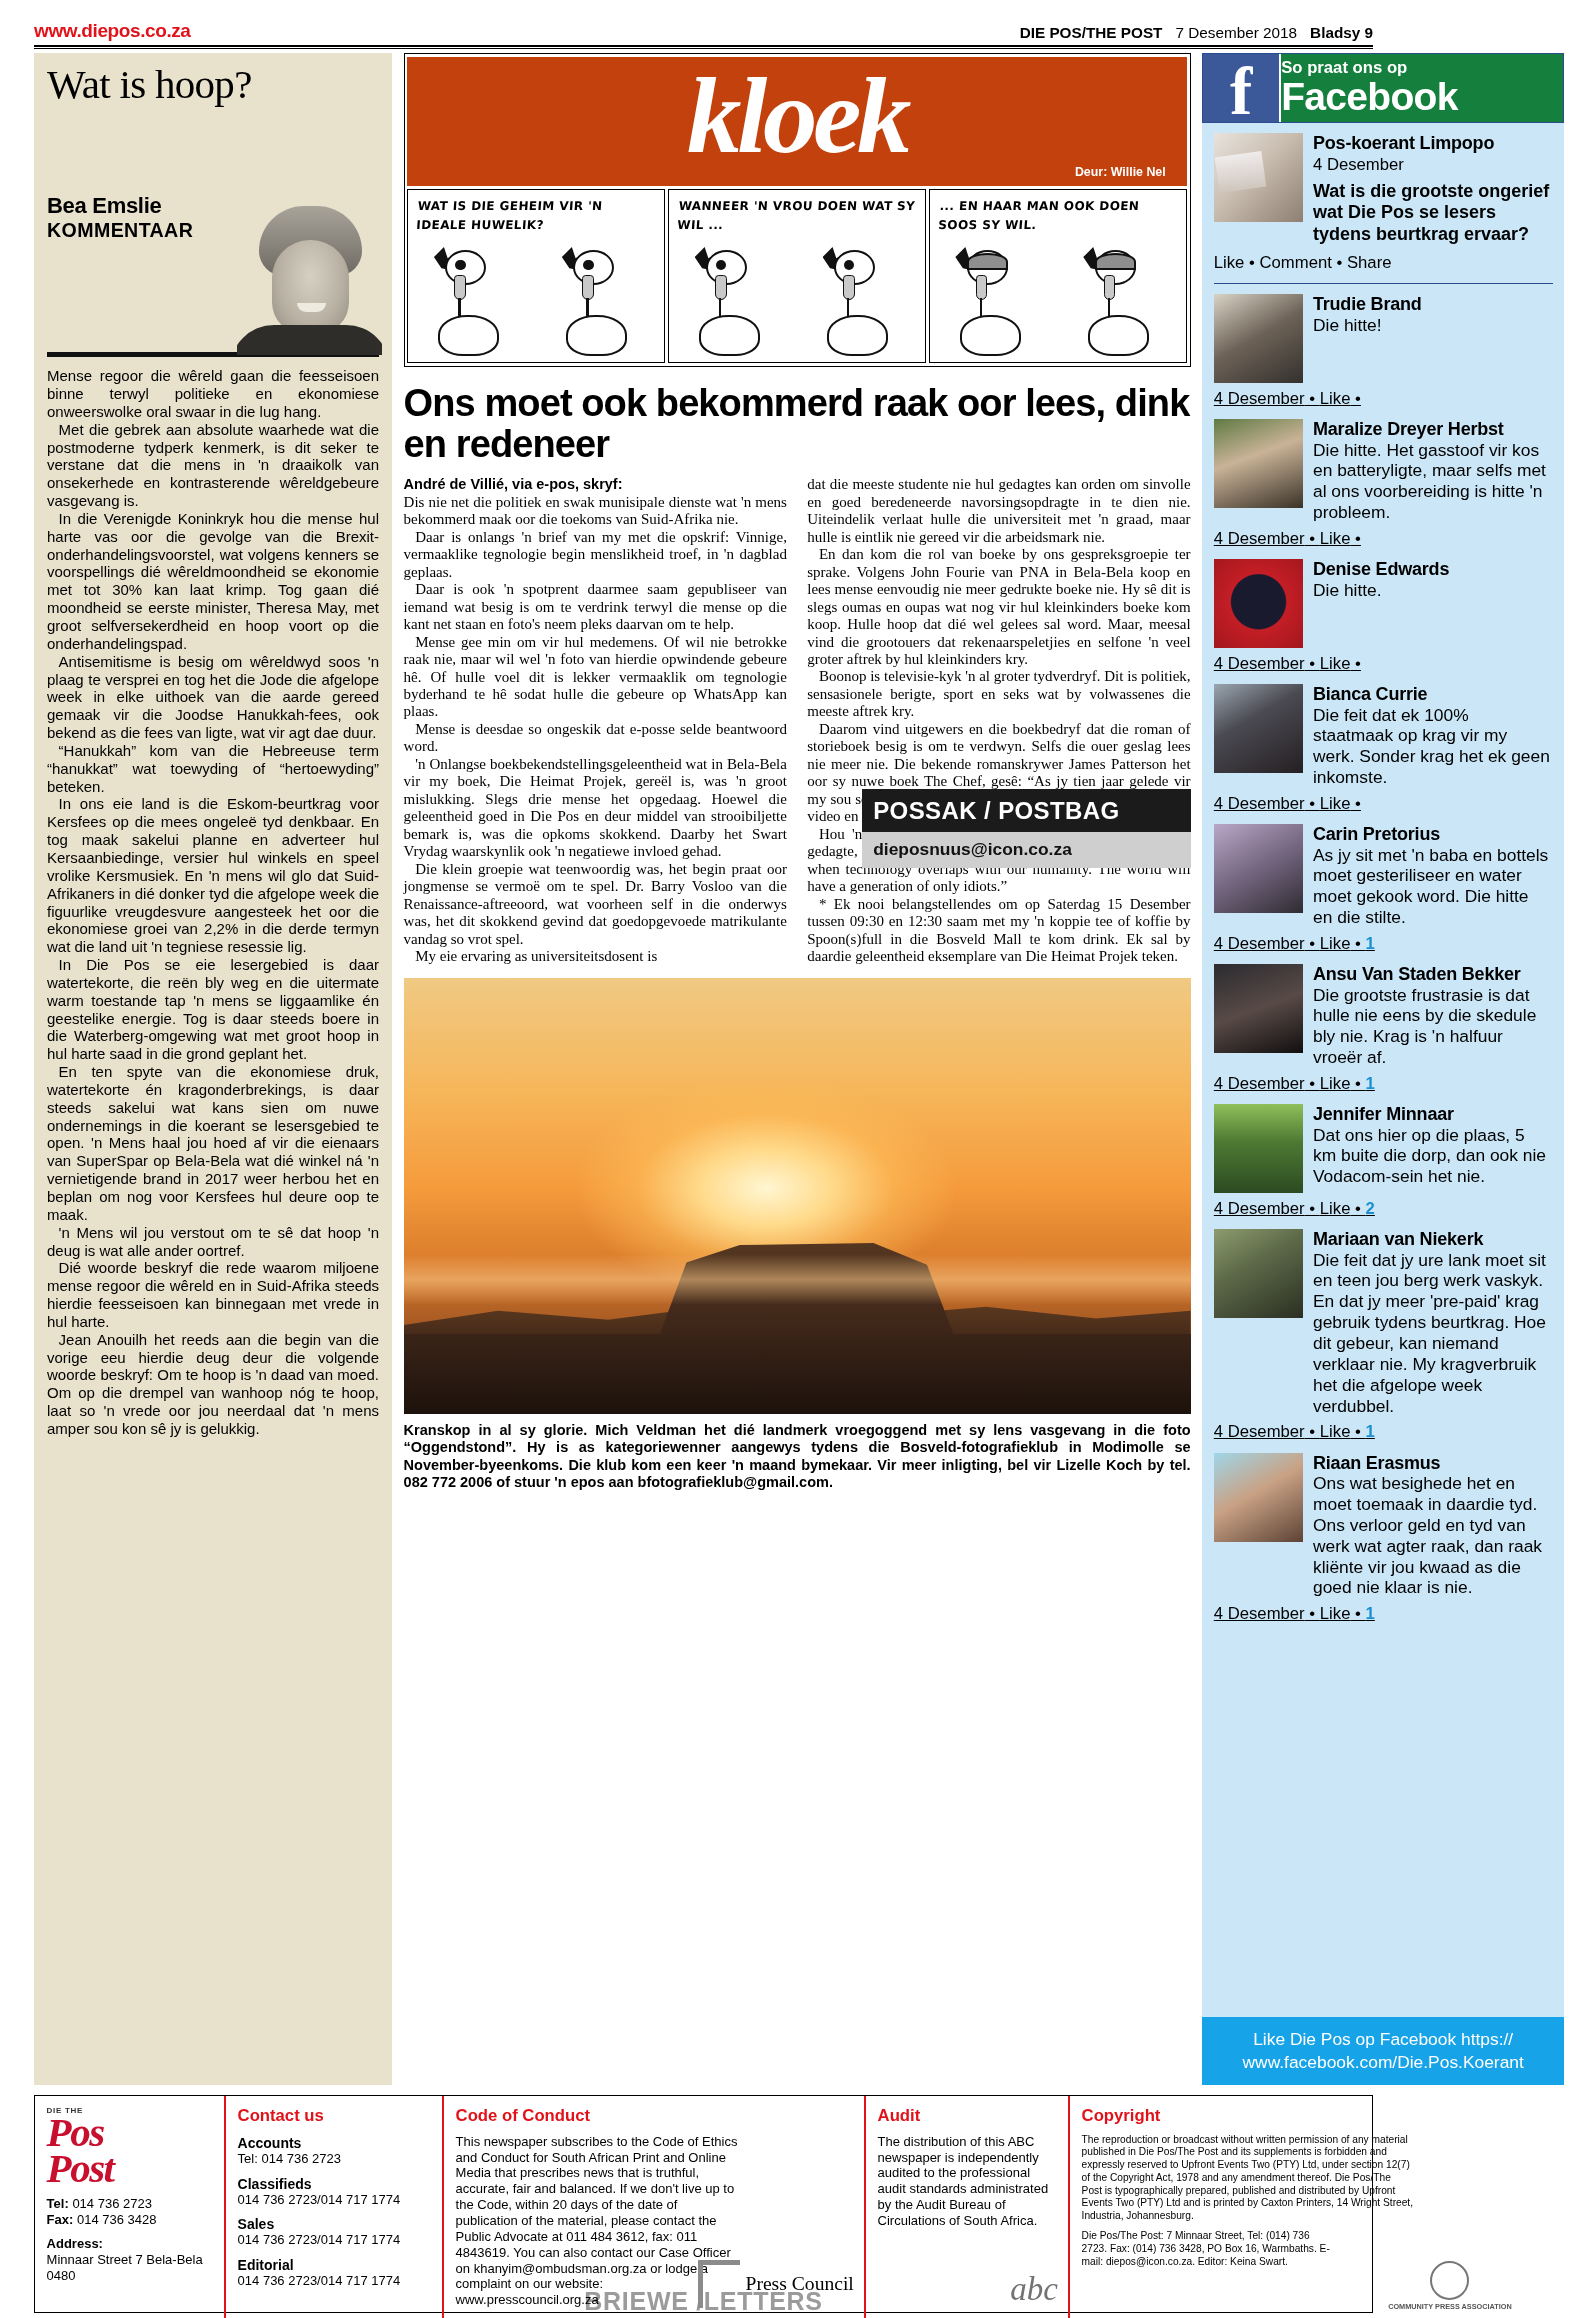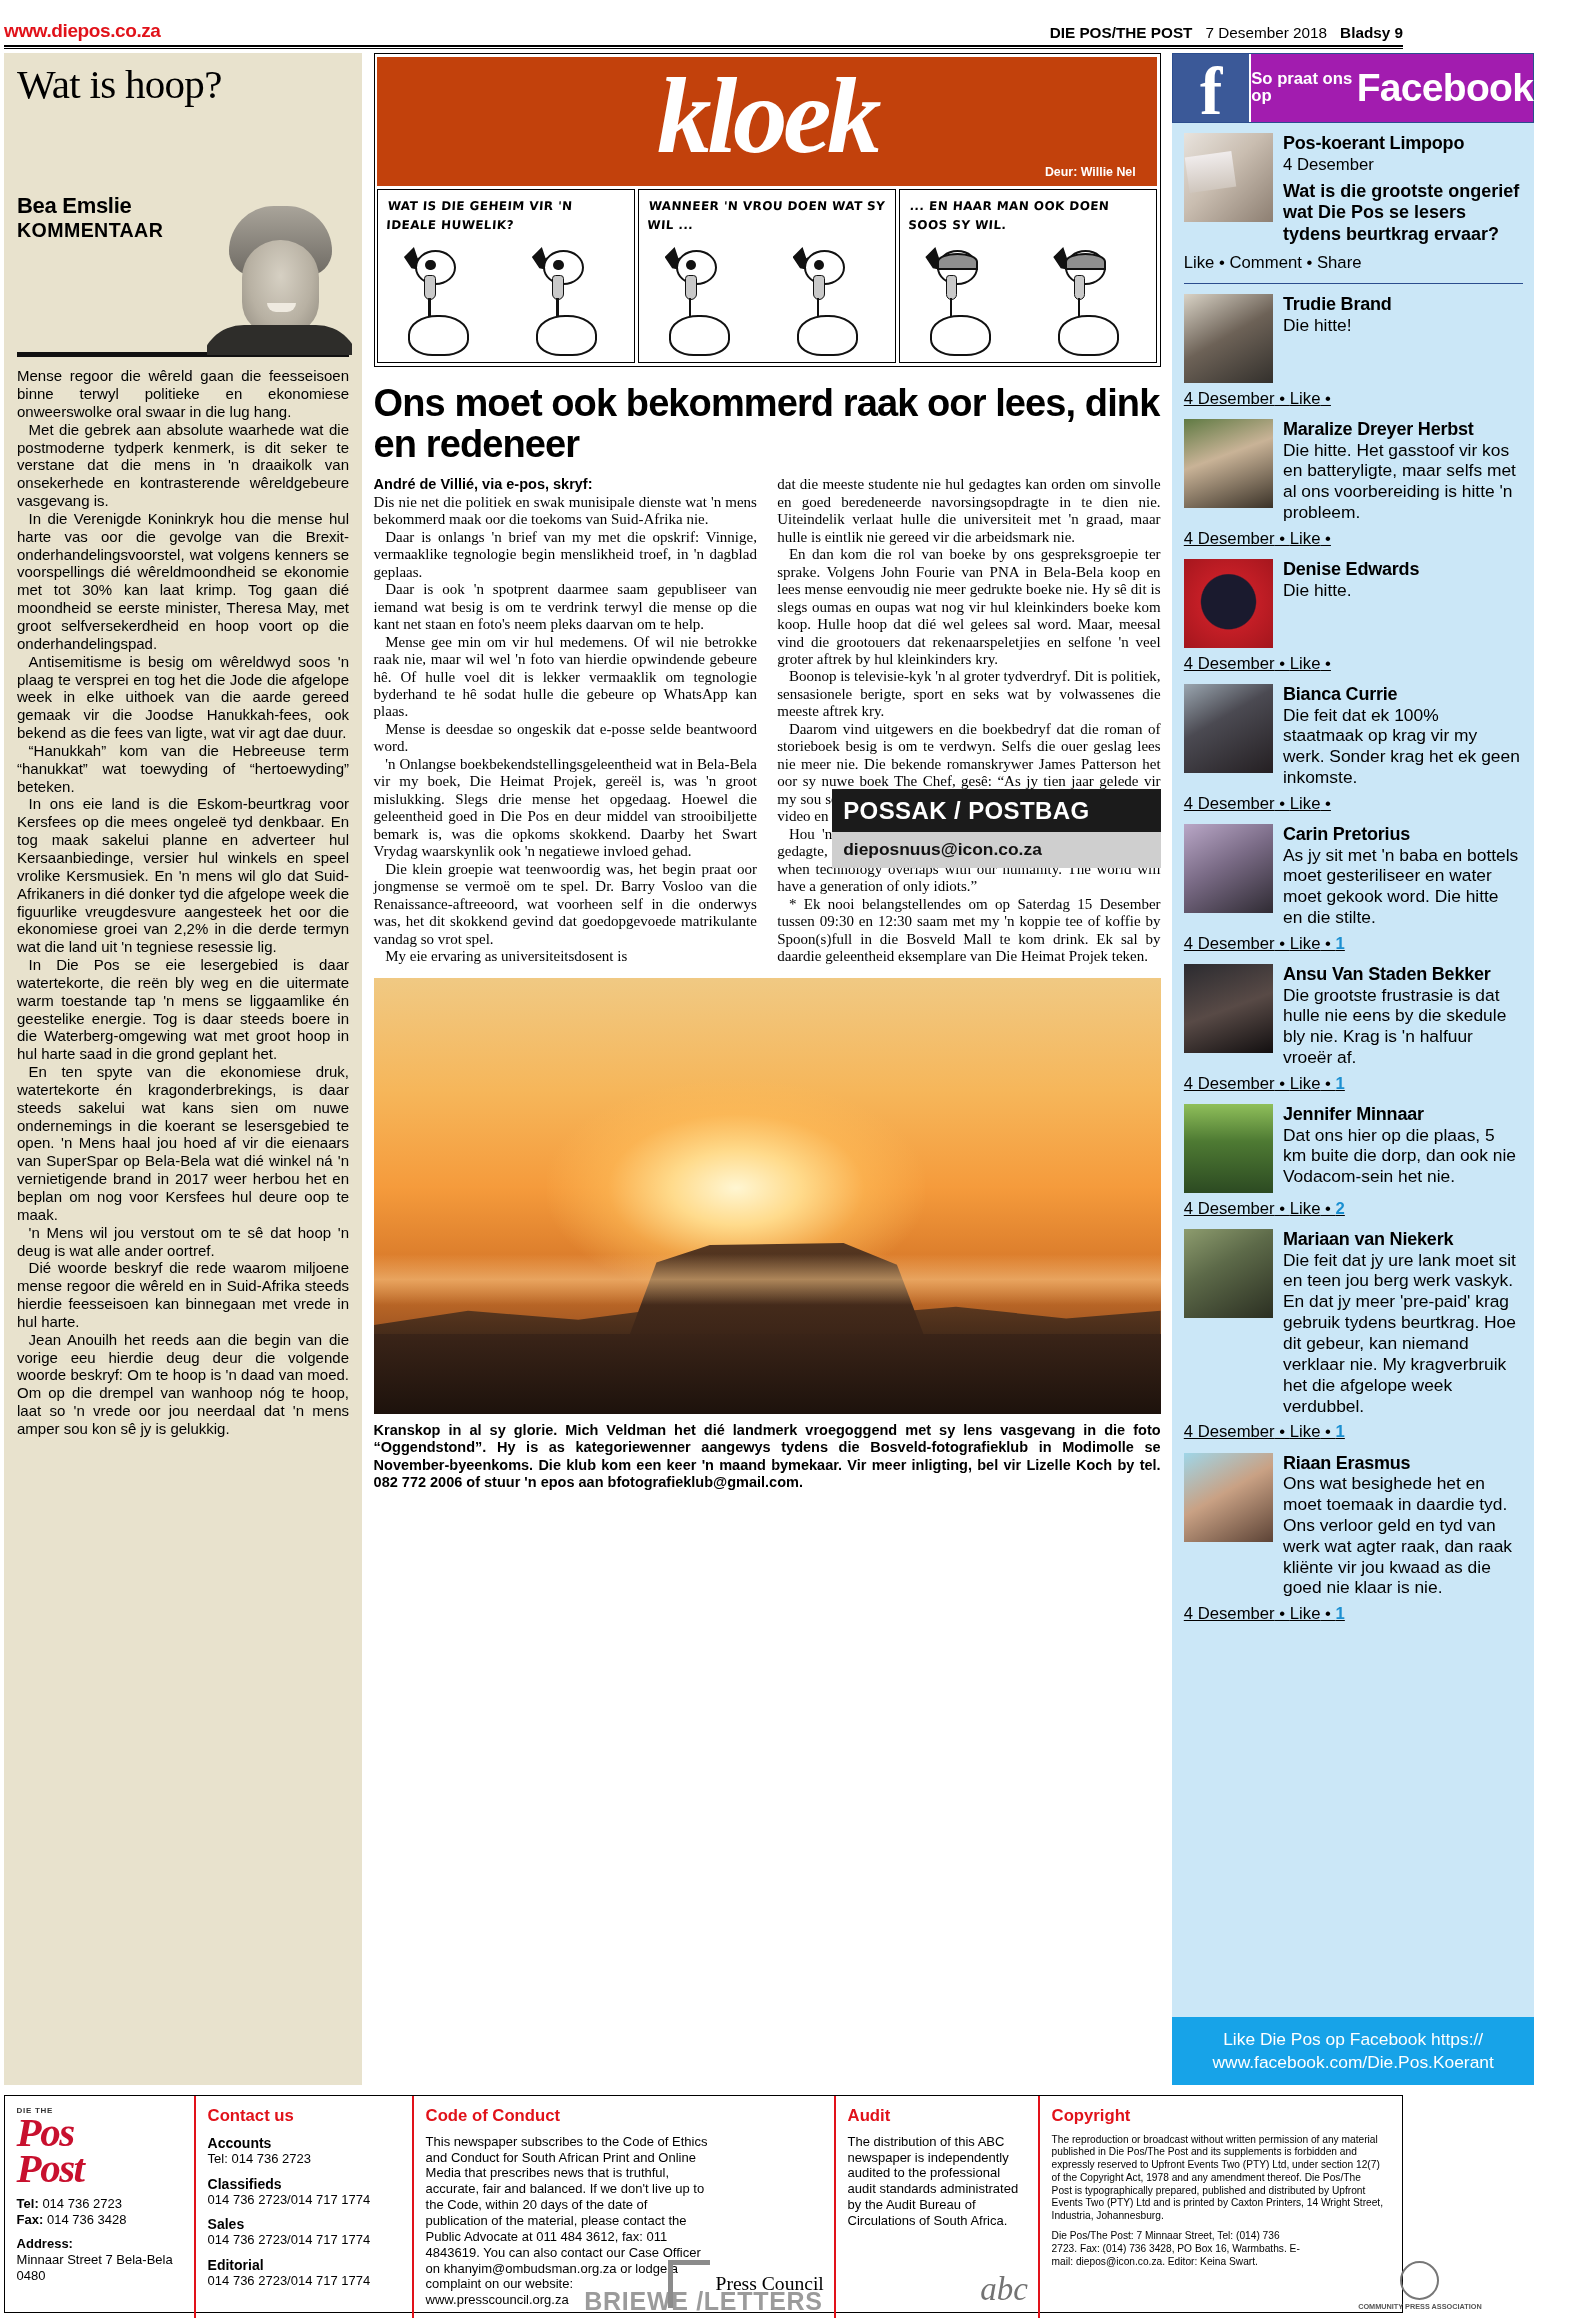--- a/index.html
+++ b/index.html
@@ -4,21 +4,21 @@
 <style>
   * { box-sizing: border-box; margin:0; padding:0; }
   body {
     width:1569px; height:2319px;
     background:#ffffff;
     font-family:"Liberation Sans", sans-serif;
     color:#000;
     position:relative;
     overflow:hidden;
   }
-  .page { width:1407px; height:2319px; position:relative; padding:0 4px; }
+  .page { width:1407px; height:2319px; position:relative; padding:0 34px; }
 
   
   .masthead { height:45px; display:flex; align-items:flex-end; justify-content:space-between;
               padding-bottom:2.9px; }
   .site-url { color:#e1121a; font-weight:bold; font-size:19px; letter-spacing:-0.4px;}
   .section-title { color:#9b9b9b; font-weight:bold; font-size:25px; letter-spacing:0.7px;
                    position:absolute; left:50%; transform:translateX(-50%); bottom:2.9px;}
   .masthead-right { display:flex; align-items:baseline; gap:13px; font-size:15.3px;}
   .mh-paper { font-weight:bold; }
   .mh-date { font-weight:normal; }
@@ -136,22 +136,22 @@
   .caption { font-size:14.5px; font-weight:bold; line-height:1.2; margin-top:7.3px;
      text-align:justify; }
 
   
   .fb-col { display:flex; flex-direction:column; }
   .fb-header { display:flex; height:70px; border:1.5px solid #2b4d8e; }
   .fb-f { width:76px; background:#3b5998; color:#fff; font-family:"Liberation Serif", serif;
      font-size:67px; font-weight:bold; line-height:.92; display:flex; align-items:center;
      justify-content:center; }
   .fb-f span { display:block; transform:translateY(4.4px); }
-  .fb-title { flex:1; background:#a21caf; color:#fff; display:flex; 
-     align-items:center; justify-content:center; border-left:2.9px solid #fff;}
+  .fb-title { flex:1; background:#15803d; color:#fff; display:flex; flex-direction:column;
+     align-items:flex-start; justify-content:center; border-left:2.9px solid #fff;}
   .fb-title .small { font-size:16.7px; font-weight:bold; line-height:1; }
   .fb-title .big { font-size:39px; font-weight:bold; line-height:1; letter-spacing:-0.7px;}
   .fb-body { background:#cbe7f7; flex:1; padding:10.2px 11.6px 0 11.6px; }
   .fb-post { display:flex; gap:10.2px; }
   .fb-avatar { width:89px; height:89px; flex:0 0 89px; background:#ddd; overflow:hidden;
      position:relative; }
   .av1 { background:linear-gradient(135deg,#e8e3dd 0%,#c9bdb0 45%,#8d7f72 100%); }
   .av1::after{content:"";position:absolute;left:2.9px;top:20.4px;width:47px;height:36px;
      background:linear-gradient(180deg,#f0ecec,#cfc6bd);transform:rotate(-8deg);}
   .av2 { background:linear-gradient(150deg,#d9d3c6 0%,#6d6257 48%,#33302c 100%);}

